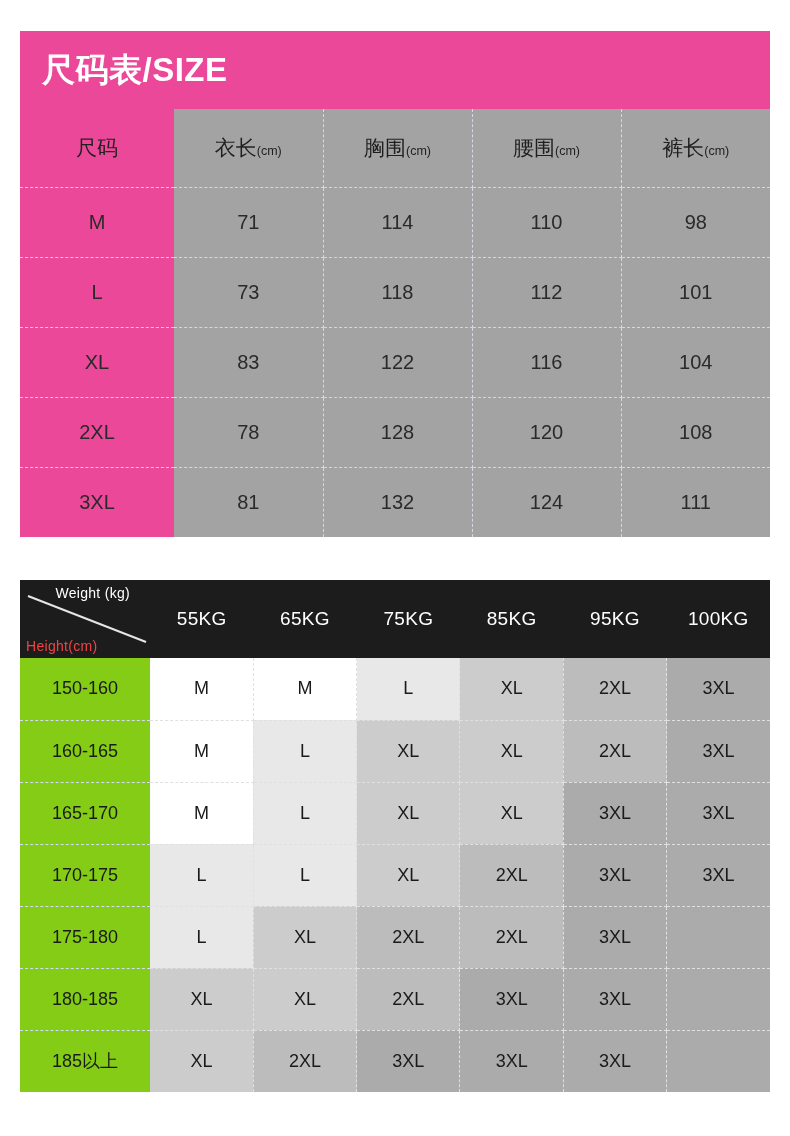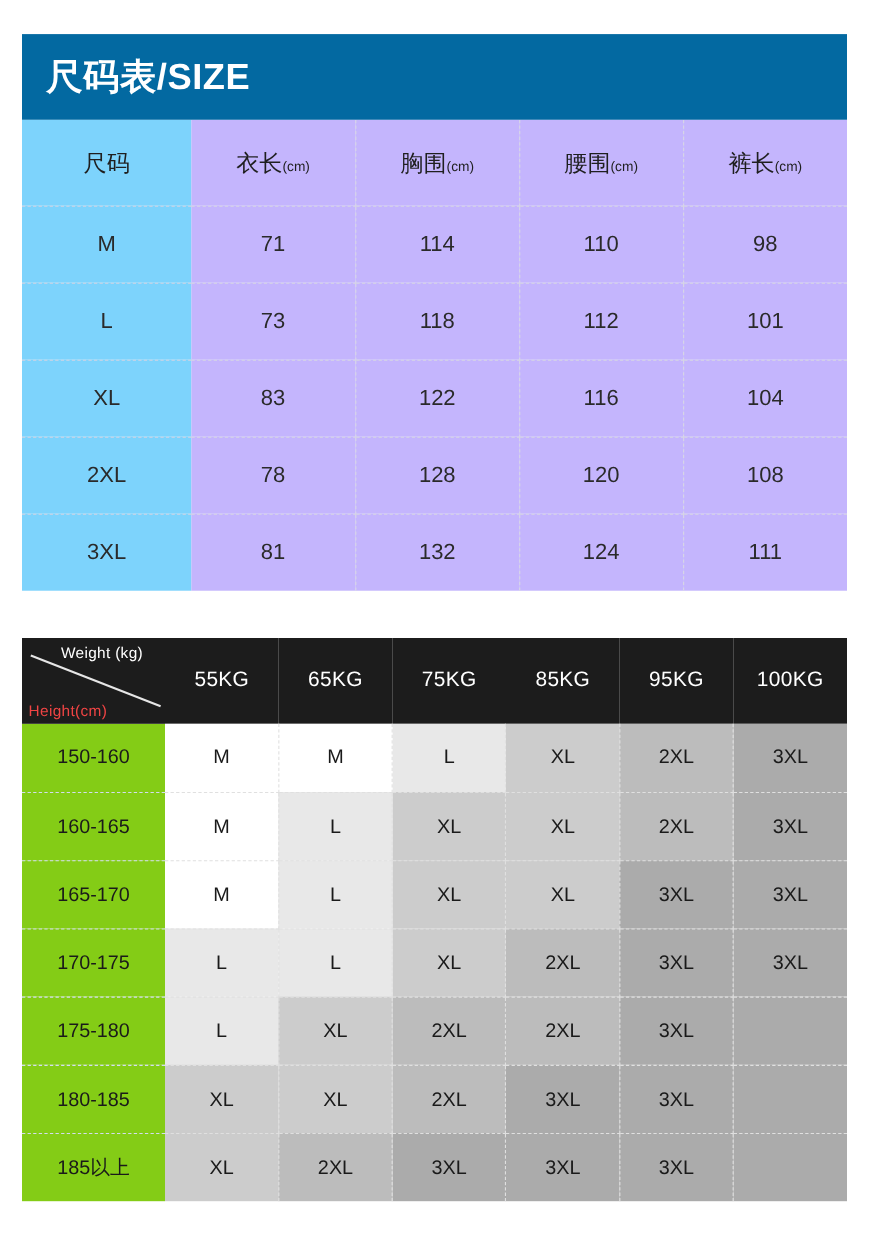--- a/index.html
+++ b/index.html
@@ -18,21 +18,21 @@
   }
 
   
   .block1 {
     position: absolute;
     left: 20px;
     top: 31px;
     width: 750px;
   }
   .banner {
-    background: #0369a1;
+    background: #ec4899;
     height: 78px;
     display: flex;
     align-items: center;
     padding: 0 22px;
   }
   .banner-title {
     color: #ffffff;
     font-size: 33px;
     font-weight: 700;
     letter-spacing: 0.5px;
@@ -56,29 +56,29 @@
   }
   table.sizetable col.c-size { width: 154px; }
   table.sizetable col.c-d    { width: 149px; }
 
   table.sizetable td {
     height: 70px;
     text-align: center;
     vertical-align: middle;
     font-size: 20px;
     color: #2a2a2a;
-    background: #c4b5fd;
+    background: #a3a3a3;
     border-right: 1px dashed #d8d8e4;
     border-bottom: 1px dashed #d6d6e2;
   }
   table.sizetable td.lastcol { border-right: none; }
   table.sizetable tr.lastrow td { border-bottom: none; }
 
   table.sizetable td.sizecol {
-    background: #7dd3fc;
+    background: #ec4899;
     border-right: none;
     border-bottom: 1px dashed #d2d3e2;
   }
   table.sizetable tr.lastrow td.sizecol { border-bottom: none; }
 
   table.sizetable thead td {
     height: 78px;
     font-size: 21px;
     font-weight: 400;
     color: #1f1f1f;

